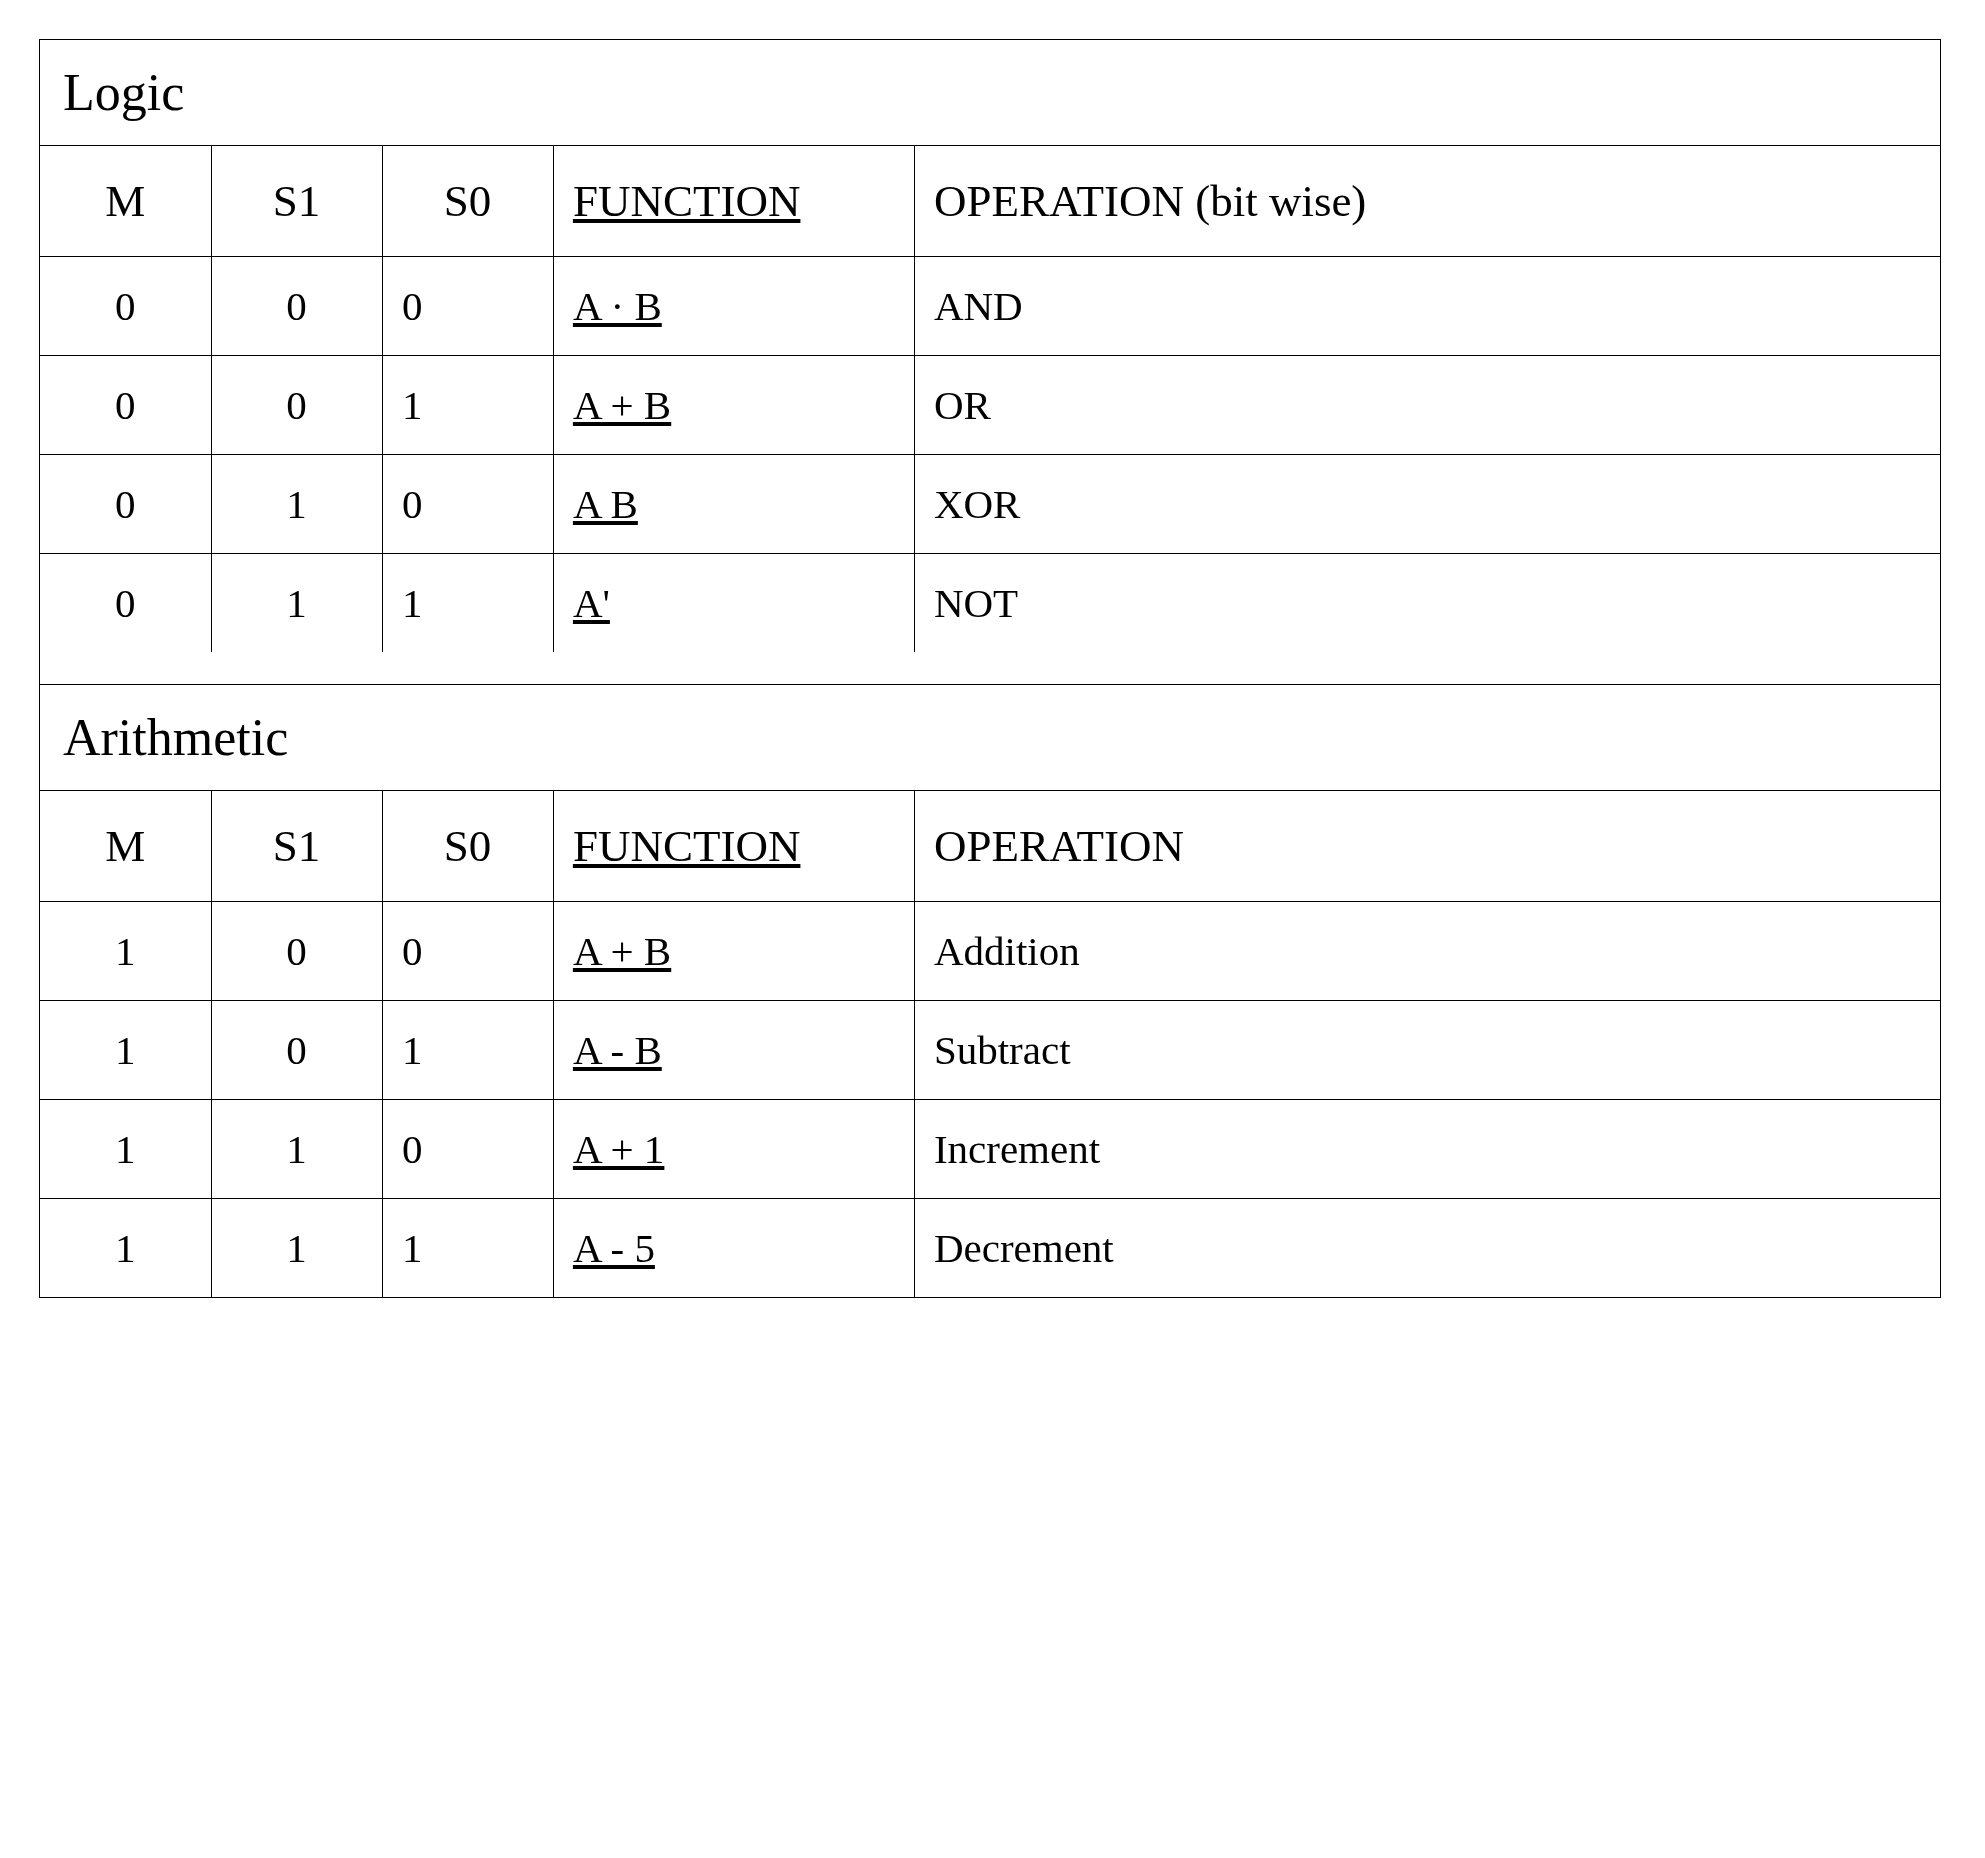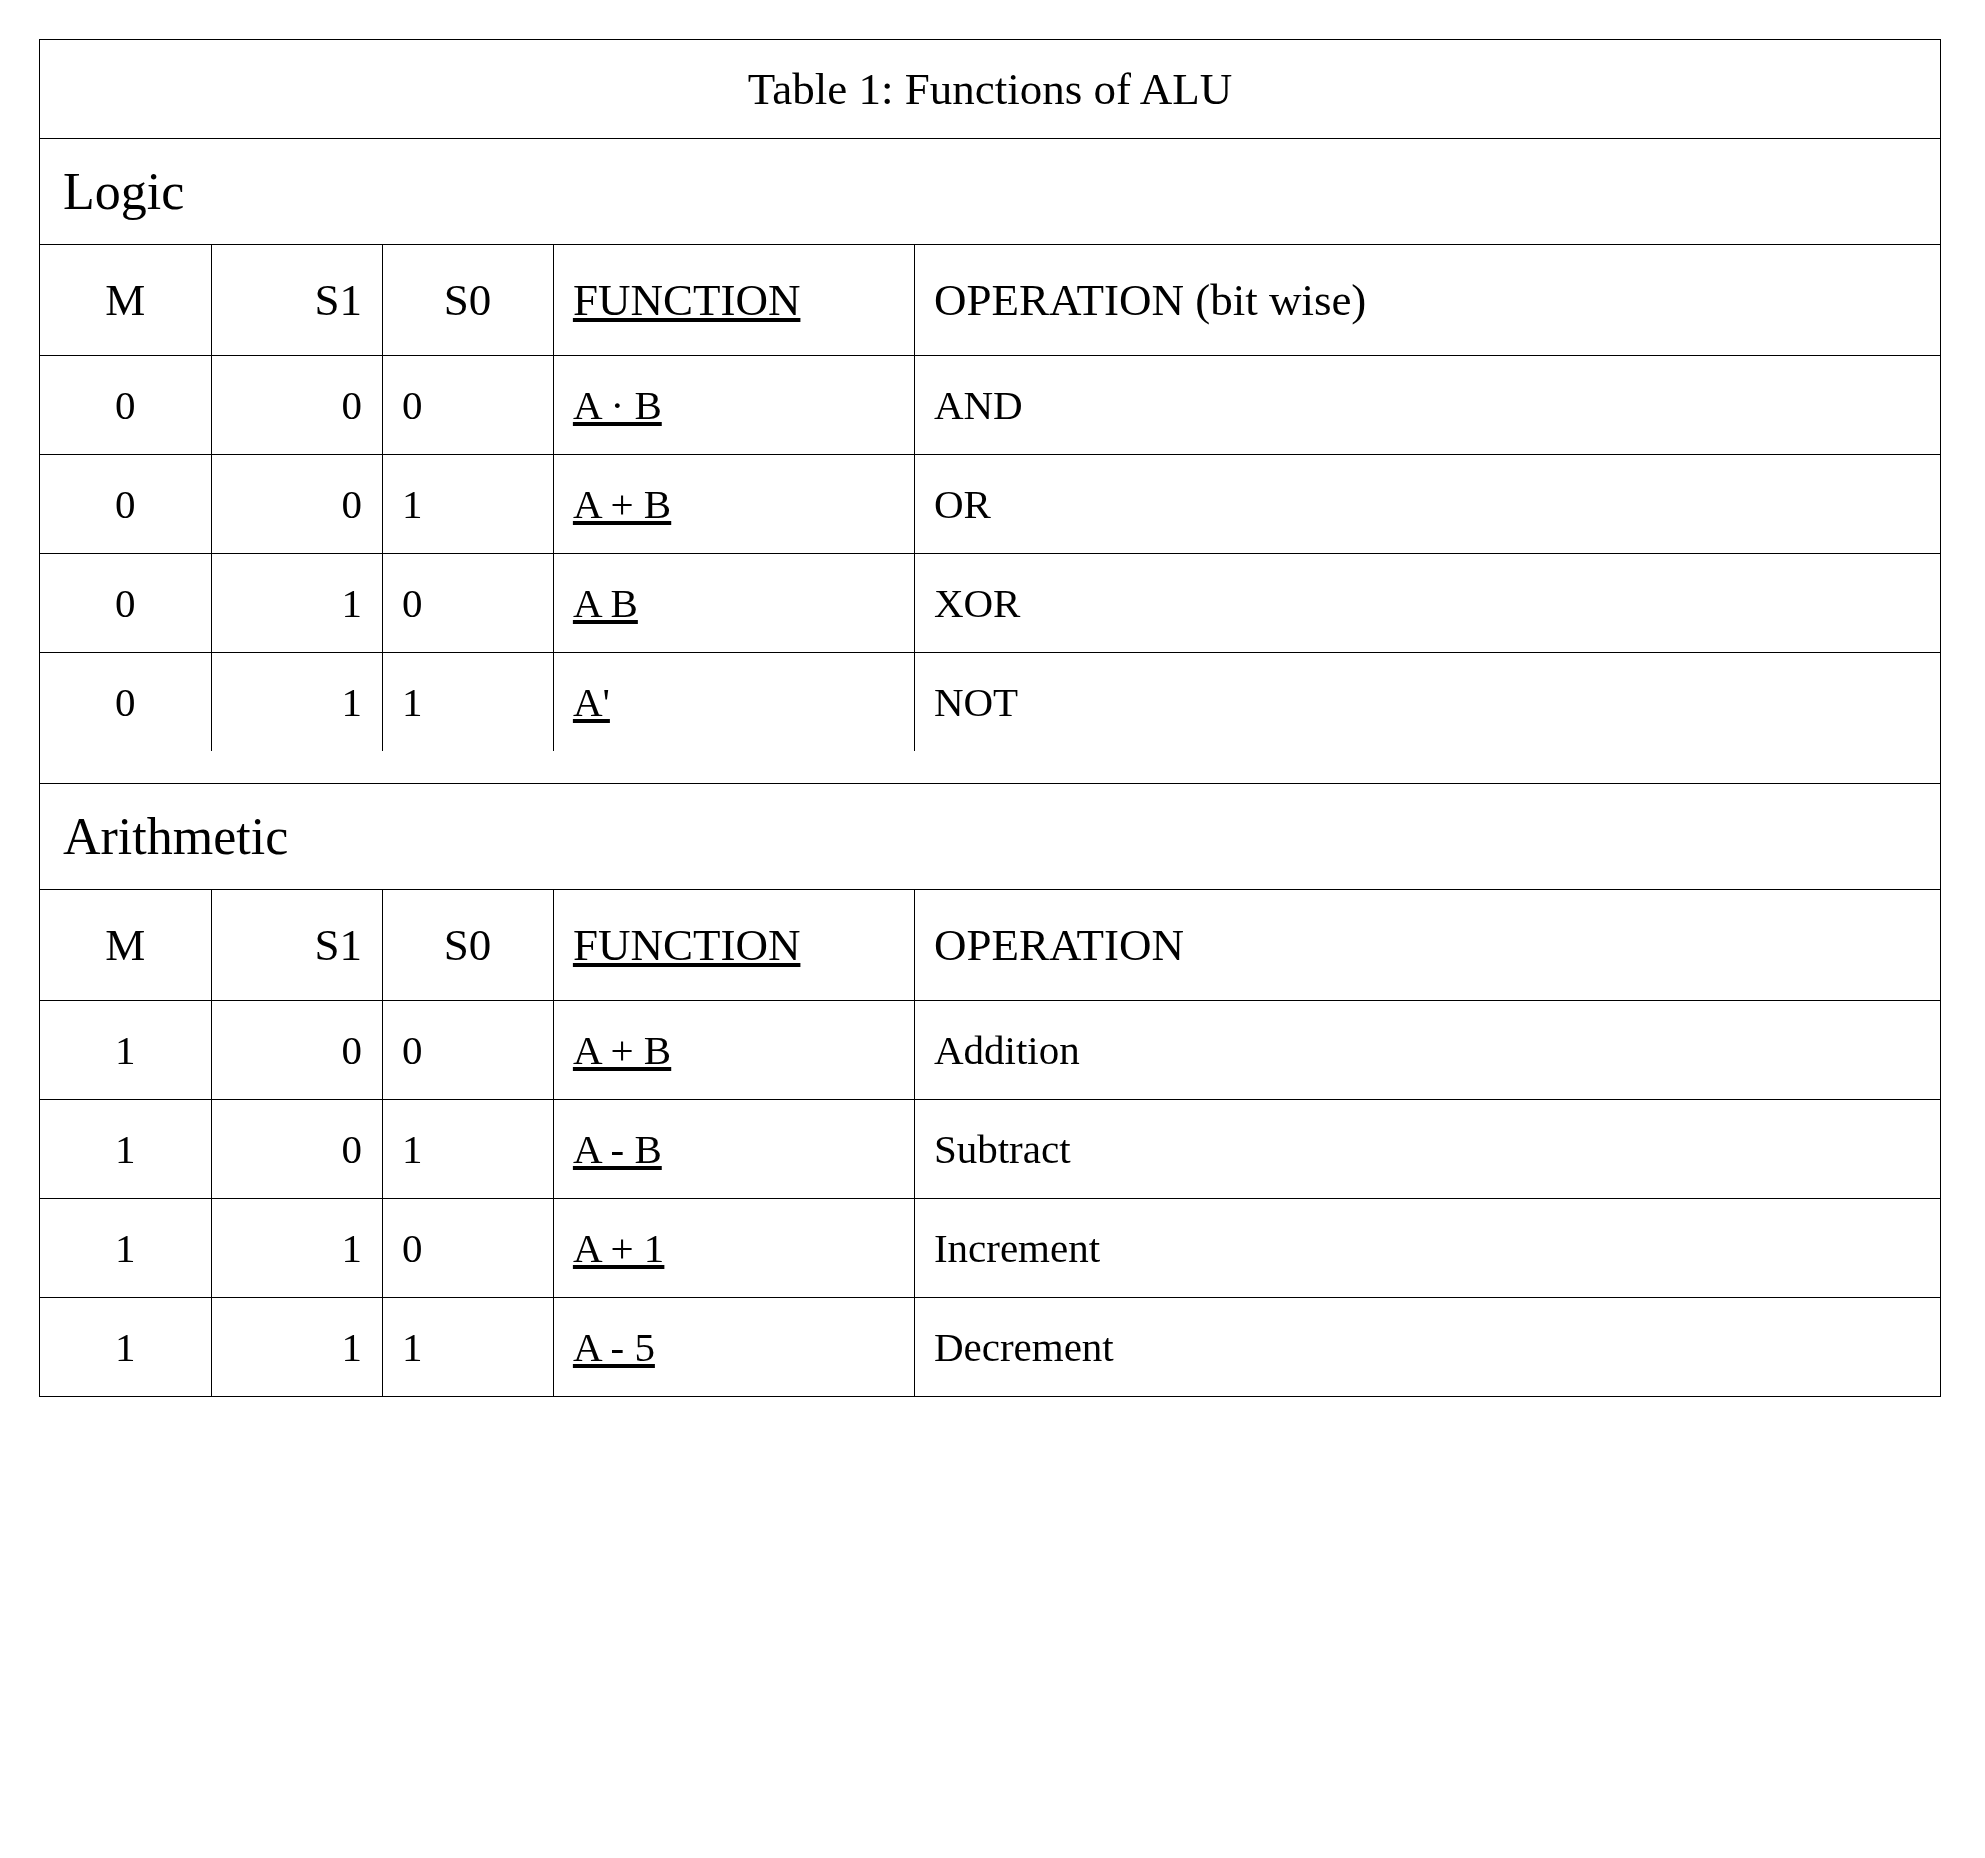--- a/index.html
+++ b/index.html
@@ -43,41 +43,40 @@
     }
     tr th:first-child,
     tr td:first-child {
       border-left: none;
     }
     tr th:last-child,
     tr td:last-child {
       border-right: none;
     }
     .col-m { width: 9%; text-align: center; }
-    .col-s1 { width: 9%; text-align: right; }
+    .col-s1 { width: 9%; text-align: center; }
     .col-s0 { width: 9%; }
     .col-func { width: 19%; text-align: left; text-decoration: underline; }
     .col-op { text-align: left; }
     .header-row th {
       font-size: 45px;
       padding-top: 29px;
       padding-bottom: 29px;
     }
     .sub-table tr:first-child th {
       border-top: none;
     }
     .sub-table tbody tr:last-child td {
       border-bottom: none;
     }
   </style>
 </head>
 <body>
 
 <div class="table-container">
-  <div class="table-title">Table 1: Functions of ALU</div>
 
   <div class="section-header">Logic</div>
   <table class="sub-table">
     <thead>
       <tr class="header-row">
         <th class="col-m">M</th>
         <th class="col-s1">S1</th>
         <th class="col-s0">S0</th>
         <th class="col-func">FUNCTION</th>
         <th class="col-op">OPERATION (bit wise)</th>

